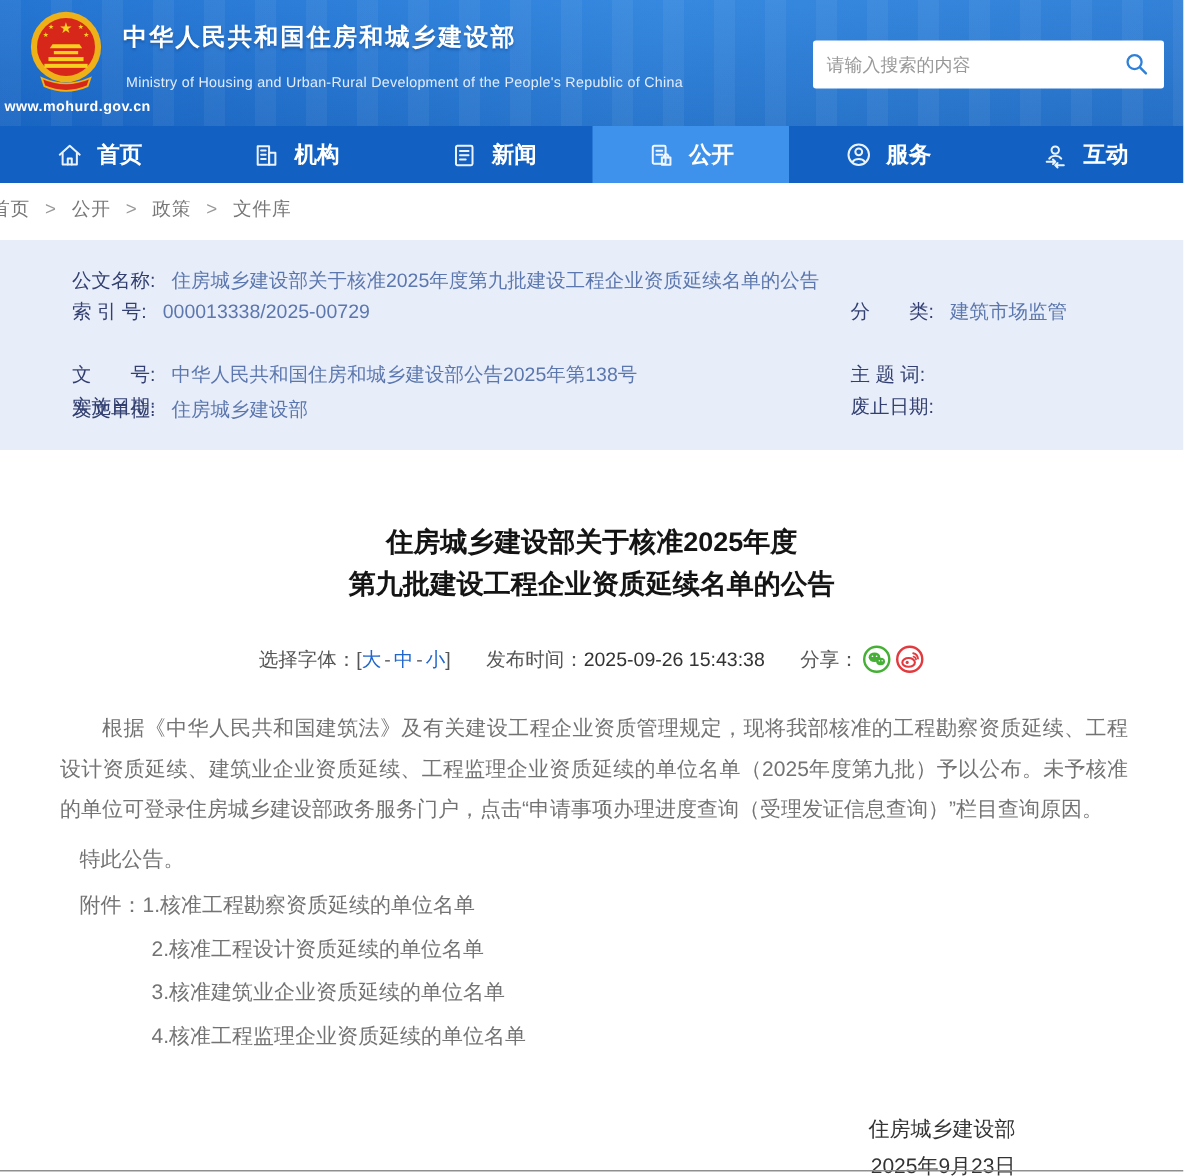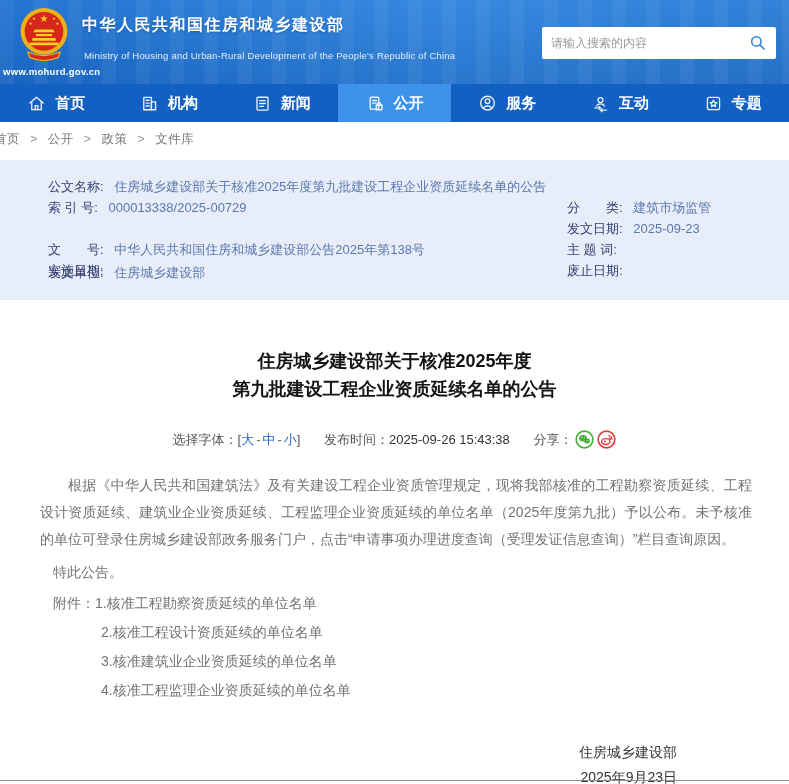--- a/index.html
+++ b/index.html
@@ -192,27 +192,20 @@
   </div>
   <div class="nav-item">
     <svg class="nav-icon" viewBox="0 0 20 20">
       <circle cx="10" cy="6.4" r="2.6"></circle>
         <path d="M5.8 12.4 a4.8 3.8 0 0 1 8.4 0"></path>
       <path d="M4 14.6 h6 M8.4 13 l1.6 1.6 -1.6 1.6"></path>
       <path d="M16 17 h-6 M11.6 15.4 l-1.6 1.6 1.6 1.6"></path>
     </svg>
     <span>互动</span>
   </div>
-  <div class="nav-item">
-    <svg class="nav-icon" viewBox="0 0 20 20">
-      <rect x="3.6" y="3.6" width="12.8" height="12.8" rx="2"></rect>
-      <path d="M10 6.4 l1.05 2.35 2.55.3 -1.9 1.75 .5 2.55 -2.2-1.3 -2.2 1.3 .5-2.55 -1.9-1.75 2.55-.3 z"></path>
-    </svg>
-    <span>专题</span>
-  </div>
 </div>
 
 <div class="breadcrumb">
   <span class="crumb">首页</span>
   <span class="sep">&gt;</span>
   <span class="crumb">公开</span>
   <span class="sep">&gt;</span>
   <span class="crumb">政策</span>
   <span class="sep">&gt;</span>
   <span class="crumb">文件库</span>
@@ -237,24 +230,20 @@
     <span class="meta-value">中华人民共和国住房和城乡建设部公告2025年第138号</span>
   </div>
   <div class="meta-row ml-3">
     <span class="meta-label">实施日期:</span>
     <span class="meta-value"></span>
   </div>
 
   <div class="meta-row mr-0">
     <span class="meta-label">分　　类:</span>
     <span class="meta-value">建筑市场监管</span>
-  </div>
-  <div class="meta-row mr-1">
-    <span class="meta-label">发文日期:</span>
-    <span class="meta-value">2025-09-23</span>
   </div>
   <div class="meta-row mr-2">
     <span class="meta-label">主 题 词:</span>
     <span class="meta-value"></span>
   </div>
   <div class="meta-row mr-3">
     <span class="meta-label">废止日期:</span>
     <span class="meta-value"></span>
   </div>
 </div>

